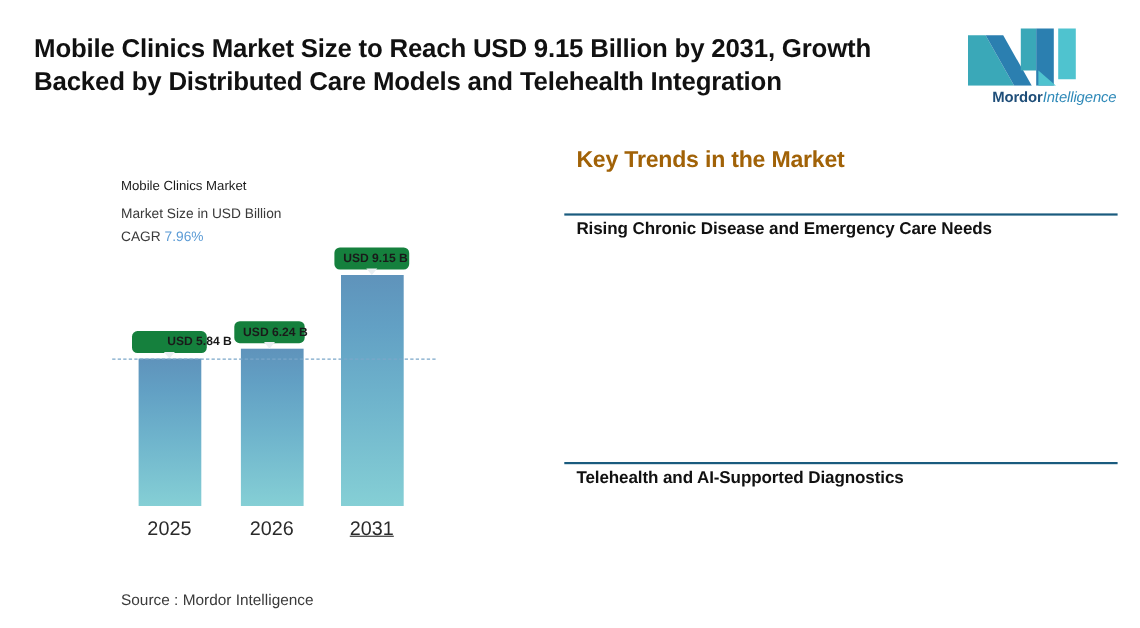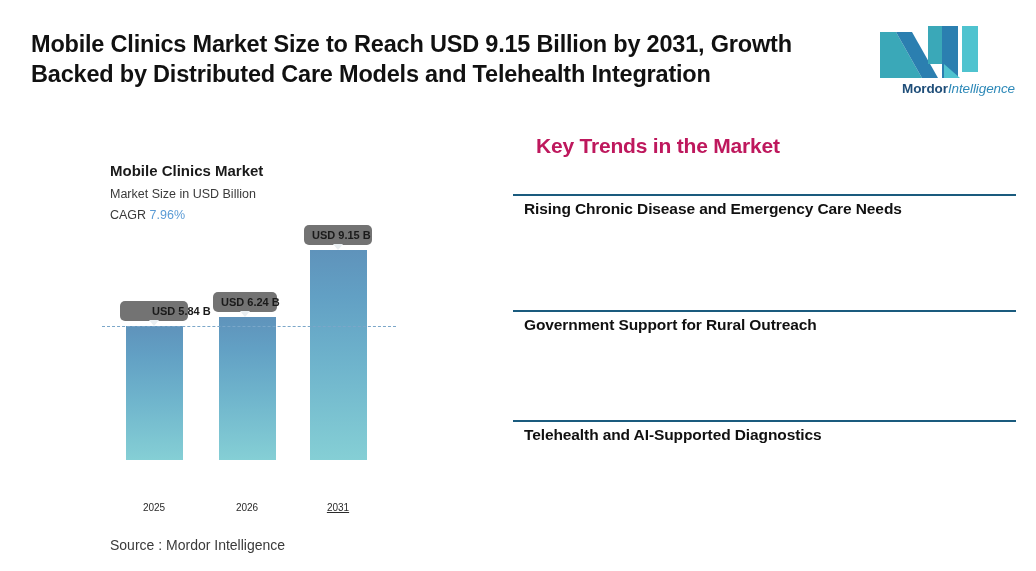--- a/index.html
+++ b/index.html
@@ -31,21 +31,21 @@
   }
   #brand-word-bold { font-weight:bold; color:#1f4e79;padding-left:24px; }
   #brand-word-light { font-weight:normal; color:#2e89b8;font-style:italic; }
 
   
   #chart-panel {
     position:absolute; left:0px; top:112px; width:500px; height:459px;
   }
   #chart-title {
     position:absolute; left:110px; top:50px;
-    font-size:15px; font-weight:bold; color:#1a1a1a;
+    font-size:12px; font-weight:normal; color:#1a1a1a;
   }
   #chart-subtitle {
     position:absolute; left:110px; top:75px;
     font-size:12.5px; color:#3a3a3a;
   }
   #chart-cagr-row {
     position:absolute; left:110px; top:96px;
     font-size:12.5px; color:#3a3a3a; white-space:nowrap;
   }
   #chart-cagr-value { color:#5b9bd5; }
@@ -56,52 +56,51 @@
   .bar {
     position:absolute; bottom:0;
     background:linear-gradient(180deg, #5f93bb 0%, #62a0c4 22%, #6fb4cc 55%, #85cfd5 100%);
   }
   #baseline-dash {
     position:absolute; left:2px; width:294px; height:0;
     border-top:1.6px dashed #7ba7c9;
   }
   .chip {
     position:absolute;
-    background:#737373;
+    background:#15803d;
     border-radius:5px;
     padding:4px 8px 4px 8px;
     font-size:11px; font-weight:bold; color:#1a1a1a;
     white-space:nowrap;
   }
   .chip::after {
     content:""; position:absolute; left:50%; bottom:-5px;
     margin-left:-5px; width:0; height:0;
     border-left:5px solid transparent;
     border-right:5px solid transparent;
     border-top:6px solid #e9eef1;
   }
   .year-label {
     position:absolute;
-    font-size:10px; color:#2a2a2a; text-align:center;margin-top:32px;
+    font-size:18px; color:#2a2a2a; text-align:center;
   }
 
   #source-row {
     position:absolute; left:110px; top:425px;
     font-size:14px; color:#3a3a3a; white-space:nowrap;
   }
 
   
   #trends-panel {
     position:absolute; left:500px; top:112px; width:536px; height:459px;
   }
   #trends-heading {
     position:absolute; left:24px; top:22px;
-    font-size:21px; font-weight:bold; color:#be185d;
+    font-size:21px; font-weight:bold; color:#a16207;
     letter-spacing:-0.2px;
-    margin-left:12px;
   }
   .trend-block {
     position:absolute; left:13px; width:503px;
   }
   .trend-rule {
     width:100%; height:2.4px; background:#1a5b7e;
   }
   .trend-label {
     margin-top:4px; margin-left:11px;
     font-size:15.5px; font-weight:bold; color:#111111;
@@ -162,23 +161,19 @@
 
 <div id="trends-panel">
 
   <div id="trends-heading">Key Trends in the Market</div>
 
   <div class="trend-block" id="trend-0" style="top:82px;">
     <div class="trend-rule"></div>
     <div class="trend-label">Rising Chronic Disease and Emergency Care Needs</div>
   </div>
 
-  <div class="trend-block" id="trend-1" style="top:198px;">
-    <div class="trend-rule"></div>
-    <div class="trend-label">Government Support for Rural Outreach</div>
-  </div>
 
   <div class="trend-block" id="trend-2" style="top:308px;">
     <div class="trend-rule"></div>
     <div class="trend-label">Telehealth and AI-Supported Diagnostics</div>
   </div>
 
 </div>
 
 </body></html>

